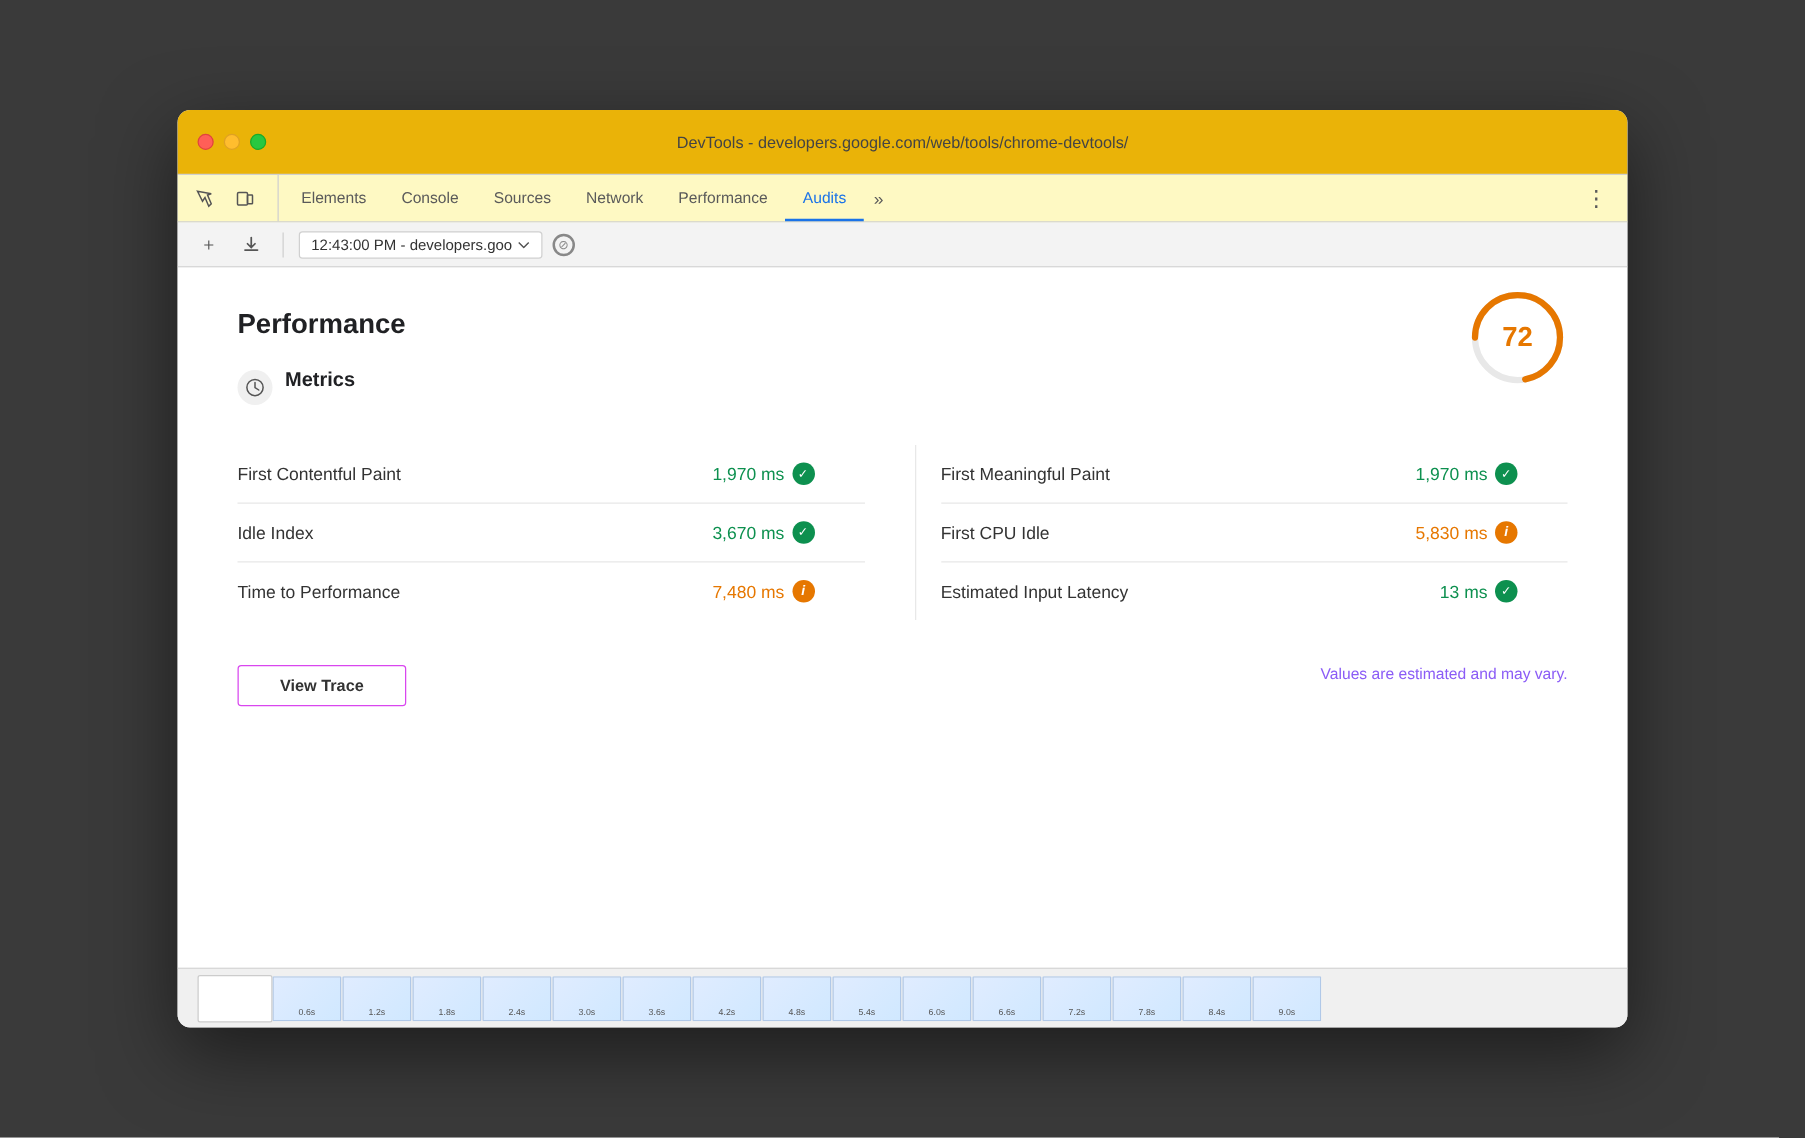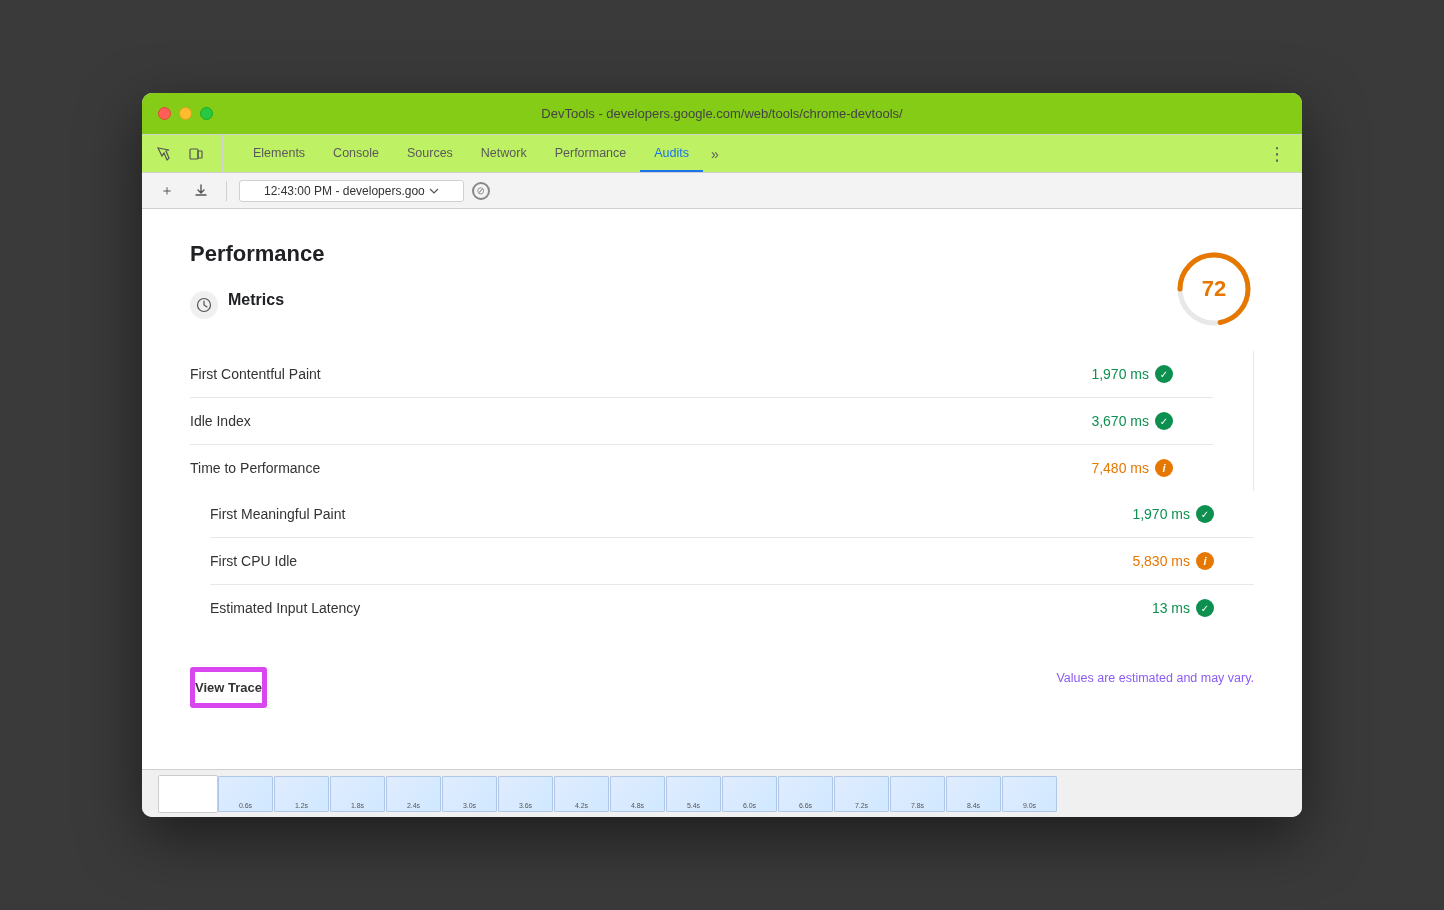--- a/index.html
+++ b/index.html
@@ -15,22 +15,22 @@
     .window {
       width: 1160px;
       background: #f1f1f1;
       border-radius: 10px;
       box-shadow: 0 20px 60px rgba(0,0,0,0.5);
       overflow: hidden;
     }
 
     
     .title-bar {
-      background: #84cc16;
-      height: 42px;
+      background: #eab308;
+      height: 52px;
       display: flex;
       align-items: center;
       padding: 0 16px;
       border-bottom: 1px solid #d0d0d0;
       position: relative;
     }
     .traffic-lights {
       display: flex;
       gap: 8px;
       align-items: center;
@@ -47,27 +47,26 @@
       position: absolute;
       left: 50%;
       transform: translateX(-50%);
       font-size: 13px;
       color: #444;
       font-weight: 400;
     }
 
     
     .devtools-toolbar {
-      background: #bef264;
+      background: #fef9c3;
       border-bottom: 1px solid #d0d0d0;
       display: flex;
       align-items: stretch;
       height: 38px;
       padding: 0 8px;
-      gap: 12px;
     }
     .toolbar-icons {
       display: flex;
       align-items: center;
       gap: 4px;
       padding-right: 12px;
       border-right: 1px solid #d0d0d0;
       margin-right: 4px;
     }
     .toolbar-icon-btn {
@@ -150,21 +149,21 @@
     .sec-dropdown {
       display: flex;
       align-items: center;
       gap: 4px;
       font-size: 12px;
       color: #333;
       cursor: pointer;
       background: white;
       border: 1px solid #d0d0d0;
       border-radius: 3px;
-      padding: 3px 24px;
+      padding: 3px 9px;
     }
     .sec-stop-icon {
       width: 18px;
       height: 18px;
       border-radius: 50%;
       border: 2px solid #888;
       display: flex;
       align-items: center;
       justify-content: center;
       color: #888;
@@ -182,21 +181,21 @@
     .section-title {
       font-size: 22px;
       font-weight: 600;
       color: #202124;
       margin-bottom: 24px;
     }
 
     
     .score-circle-container {
       position: absolute;
-      top: 40px;
+      top: 16px;
       right: 48px;
     }
     .score-circle {
       width: 80px;
       height: 80px;
       position: relative;
     }
     .score-circle svg {
       transform: rotate(-90deg);
     }
@@ -280,37 +279,36 @@
       justify-content: center;
       color: white;
       font-size: 11px;
       font-weight: 700;
       font-style: italic;
     }
 
     .metrics-columns {
       display: flex;
       width: 100%;
-      flex-direction: column;
     }
     .metric-col {
       flex: 1;
     }
     .metric-col:first-child {
       border-right: 1px solid #e8e8e8;
       padding-right: 40px;
     }
     .metric-col:last-child {
       padding-left: 20px;
     }
 
     .view-trace-btn {
       margin-top: 20px;
-      padding: 8px 0;
-      border: 5px solid #d946ef;
+      padding: 8px 33px;
+      border: 1px solid #d946ef;
       background: white;
       border-radius: 3px;
       font-size: 13px;
       font-weight: 600;
       color: #333;
       cursor: pointer;
     }
 
     .footer-bar {
       background: #f0f0f0;

